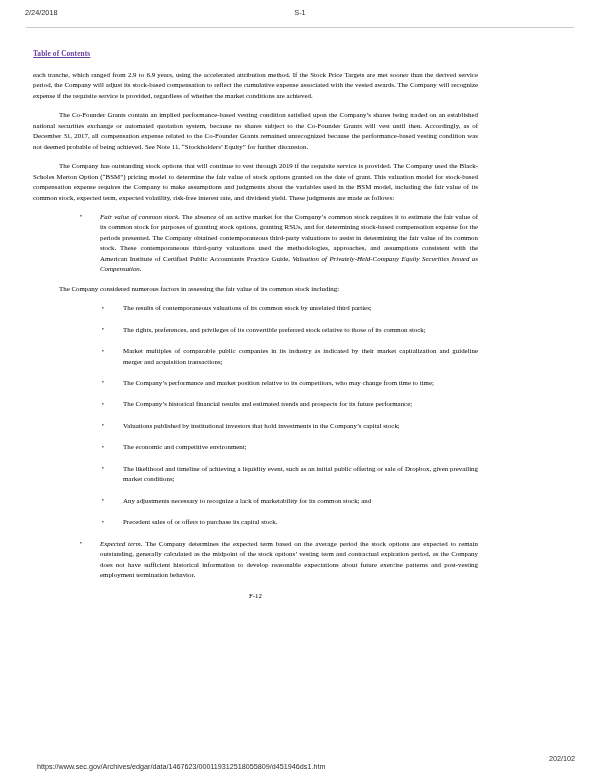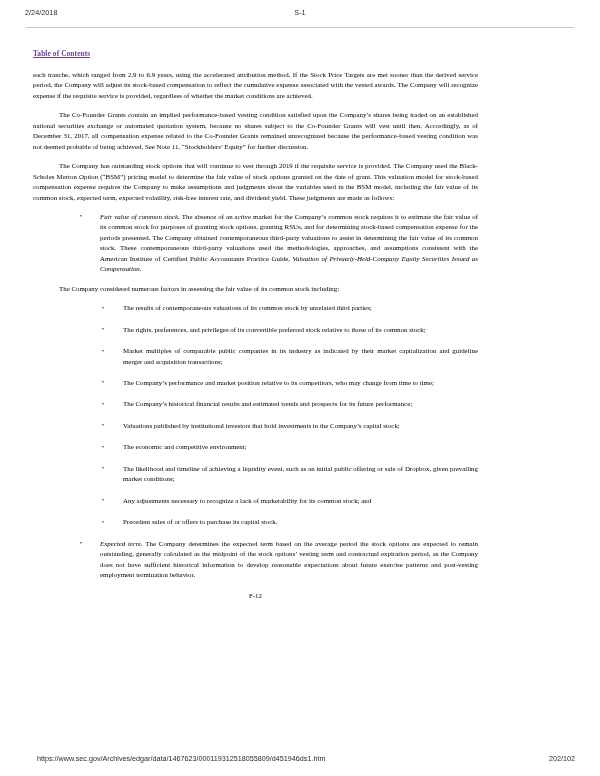--- a/index.html
+++ b/index.html
@@ -148,21 +148,21 @@
     left: 0;
     width: 600px;
     height: 14px;
     font-family: "Liberation Sans", sans-serif;
     font-size: 7.2px;
     color: #2b2b2b;
   }
   .print-footer .pf-url {
     position: absolute;
     left: 25px;
-    top: 0;
+    top: 8px;
     white-space: nowrap;
     padding-left: 12px;
   }
   .print-footer .pf-pages {
     position: absolute;
     right: 25px;
     top: 0;
     white-space: nowrap;
   }
 </style>

